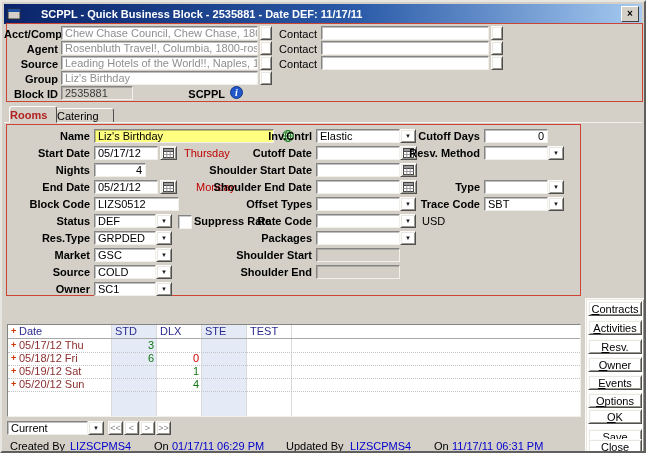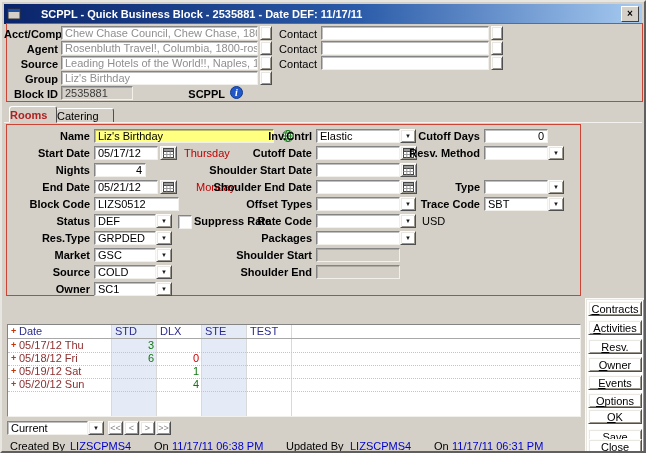--- a/index.html
+++ b/index.html
@@ -347,20 +347,20 @@
   <div class="dd raised" style="left:86px;top:419px;">▼</div>
   <div class="navbtn raised" style="left:106px;top:419px;">&lt;&lt;</div>
   <div class="navbtn raised" style="left:122px;top:419px;">&lt;</div>
   <div class="navbtn raised" style="left:138px;top:419px;">&gt;</div>
   <div class="navbtn raised" style="left:154px;top:419px;">&gt;&gt;</div>
 
   <div class="statusbar">
     <span class="st" style="left:8px;">Created By</span>
     <span class="st blue" style="left:68px;">LIZSCPMS4</span>
     <span class="st" style="left:152px;">On</span>
-    <span class="st blue" style="left:170px;">11/17/11 06:38 PM</span>
+    <span class="st blue" style="left:170px;">01/17/11 06:29 PM</span>
     <span class="st" style="left:284px;">Updated By</span>
     <span class="st blue" style="left:348px;">LIZSCPMS4</span>
     <span class="st" style="left:432px;">On</span>
     <span class="st blue" style="left:450px;">11/17/11 06:31 PM</span>
   </div>
 
 </div>
 
 </body></html>

